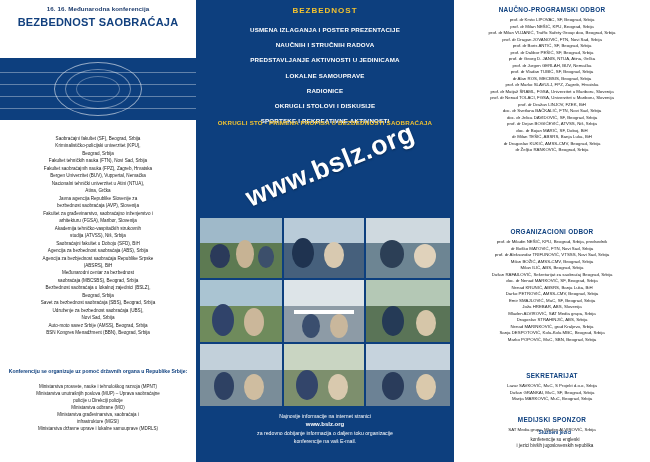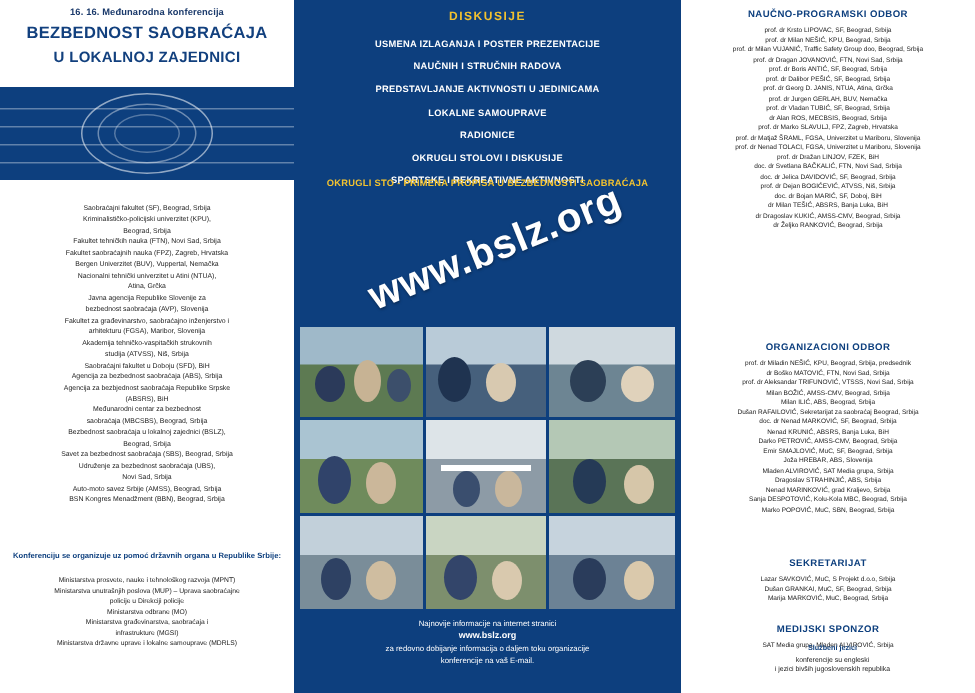--- a/index.html
+++ b/index.html
@@ -142,21 +142,20 @@
 </head>
 <body>
 
 <div class="page">
 
   <div class="col-left">
 
     <div class="left-head">
       <div class="conf-line">16. 16. Međunarodna konferencija</div>
       <div class="conf-title">BEZBEDNOST SAOBRAĆAJA</div>
-      <div class="conf-title conf-title2">U LOKALNOJ ZAJEDNICI</div>
     </div>
 
     <div class="wave-box">
       <div class="wline" style="top:14px;"></div>
       <div class="wline" style="top:26px;"></div>
       <div class="wline" style="top:38px;"></div>
       <div class="wline" style="top:50px;"></div>
       <div class="ring"></div>
       <div class="ring ring2"></div>
       <div class="ring ring3"></div>
@@ -198,21 +197,21 @@
       <div>Ministarstva unutrašnjih poslova (MUP) – Uprava saobraćajne</div>
       <div>policije u Direkciji policije</div>
       <div>Ministarstva odbrane (MO)</div>
       <div>Ministarstva građevinarstva, saobraćaja i</div>
       <div>infrastrukture (MGSI)</div>
       <div>Ministarstva državne uprave i lokalne samouprave (MDRLS)</div>
     </div>
   </div>
 
   <div class="col-mid">
-    <div class="act-title">DISKUSIJE</div>
+    <div class="act-title">BEZBEDNOST</div>
     <div class="act-list">
       <div>USMENA IZLAGANJA I POSTER PREZENTACIJE</div>
       <div>NAUČNIH I STRUČNIH RADOVA</div>
       <div>PREDSTAVLJANJE AKTIVNOSTI U JEDINICAMA</div>
       <div>LOKALNE SAMOUPRAVE</div>
       <div>RADIONICE</div>
       <div>OKRUGLI STOLOVI I DISKUSIJE</div>
       <div>SPORTSKE I REKREATIVNE AKTIVNOSTI</div>
     </div>
     <div class="act-note">OKRUGLI STO - PRIMENA PROPISA U BEZBEDNOSTI SAOBRAĆAJA</div>

